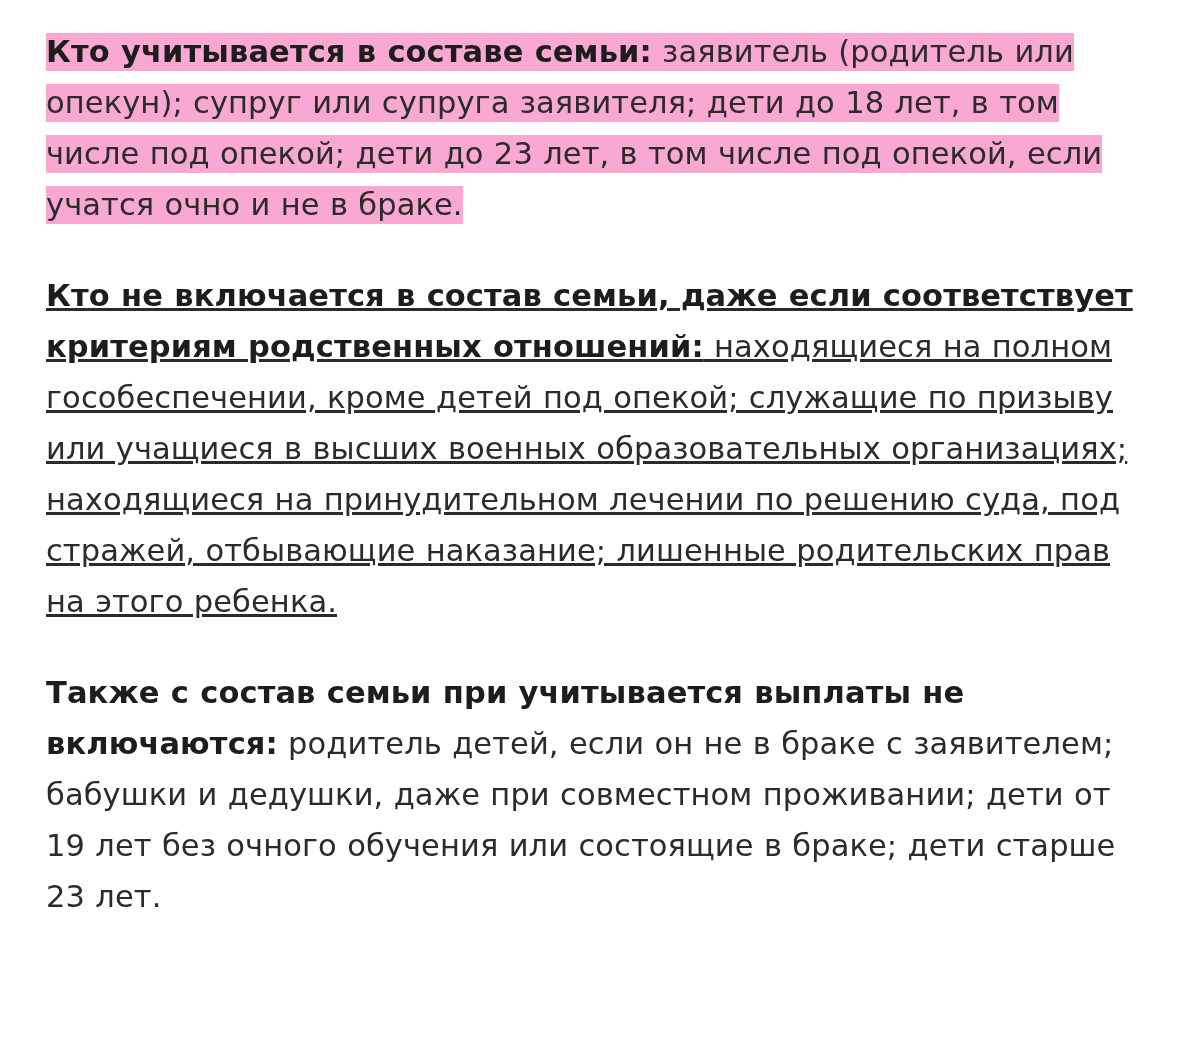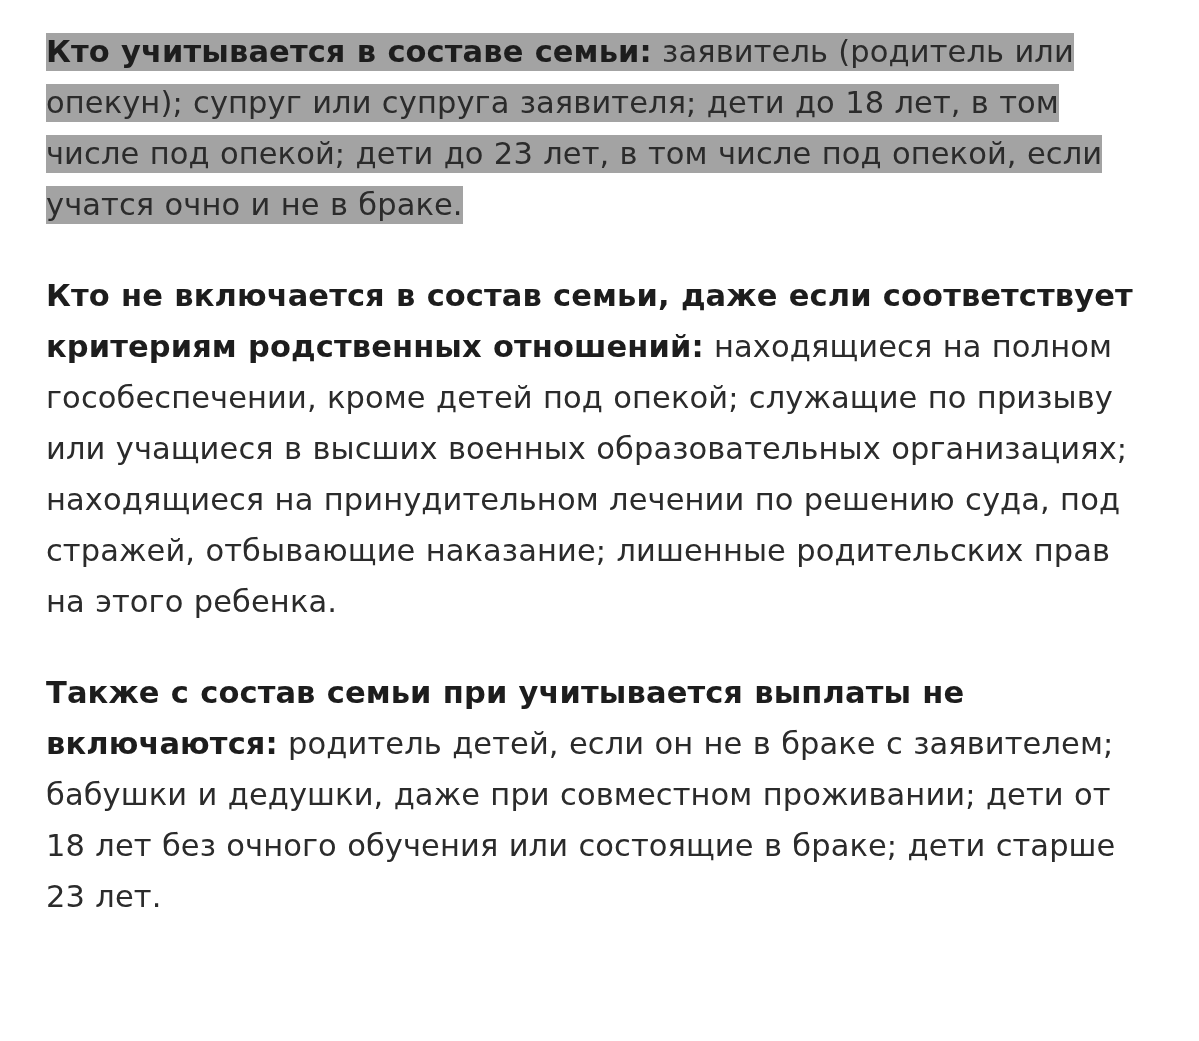--- a/index.html
+++ b/index.html
@@ -32,38 +32,39 @@
     word-spacing: 0.5px;
   }
   .para:last-child {
     margin-bottom: 0;
   }
   .lead {
     font-weight: bold;
     color: #1d1d1d;
   }
   .hl {
-    background-color: #a3a3a3;
+    background-color: #f9a8d4;
     box-decoration-break: clone;
     -webkit-box-decoration-break: clone;
     padding: 1px 0 2px 0;
   }
   .p2 {
+    text-decoration: underline;
   }
 </style>
 </head>
 <body>
 
 <div class="page">
 
   <p class="para">
     <span class="hl"><span class="lead">Кто учитывается в составе семьи:</span><span> заявитель (родитель или опекун); супруг или супруга заявителя; дети до 18 лет, в том числе под опекой; дети до 23 лет, в том числе под опекой, если учатся очно и не в браке.</span></span>
   </p>
 
   <p class="para p2">
     <span class="lead">Кто не включается в состав семьи, даже если соответствует критериям родственных отношений:</span><span> находящиеся на полном гособеспечении, кроме детей под опекой; служащие по призыву или учащиеся в высших военных образовательных организациях; находящиеся на принудительном лечении по решению суда, под стражей, отбывающие наказание; лишенные родительских прав на этого ребенка.</span>
   </p>
 
   <p class="para">
-    <span class="lead">Также с состав семьи при учитывается выплаты не включаются:</span><span> родитель детей, если он не в браке с заявителем; бабушки и дедушки, даже при совместном проживании; дети от 18 лет без очного обучения или состоящие в браке; дети старше 23 лет.</span>
+    <span class="lead">Также с состав семьи при учитывается выплаты не включаются:</span><span> родитель детей, если он не в браке с заявителем; бабушки и дедушки, даже при совместном проживании; дети от 19 лет без очного обучения или состоящие в браке; дети старше 23 лет.</span>
   </p>
 
 </div>
 
 </body></html>

